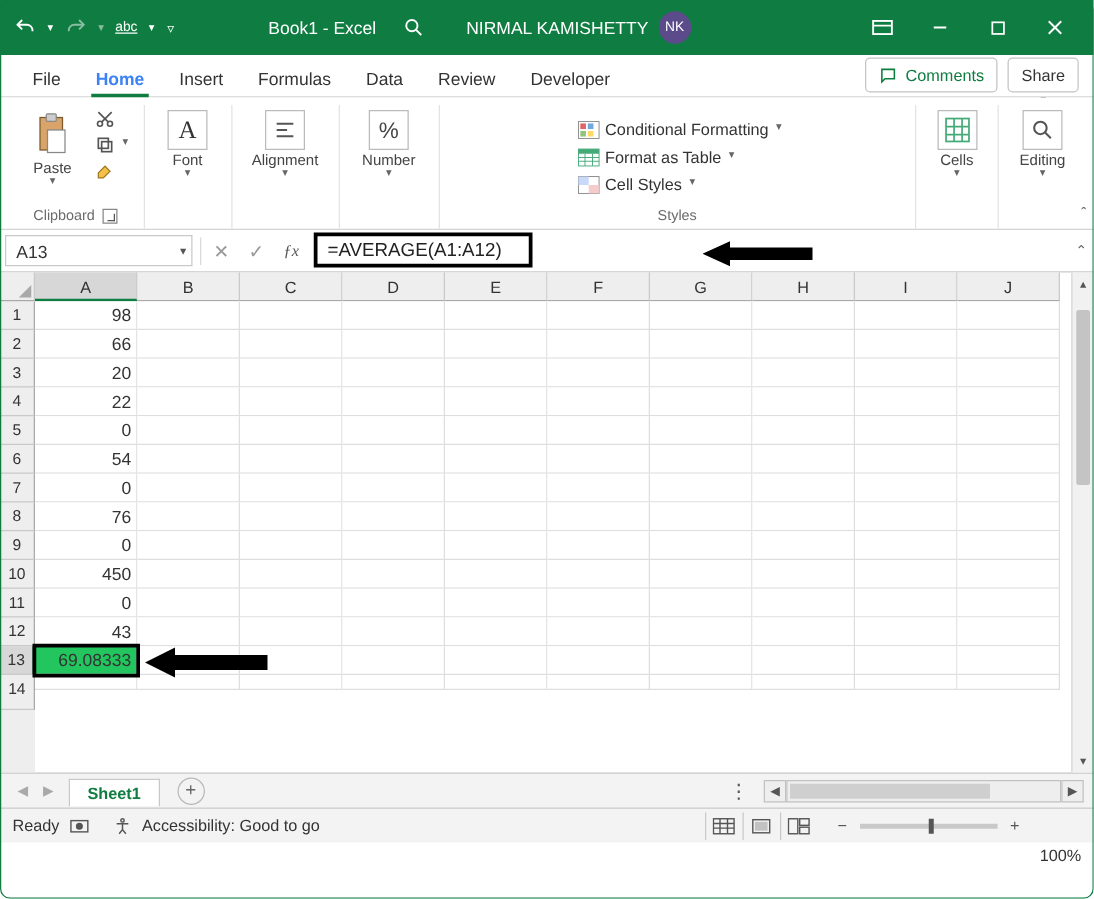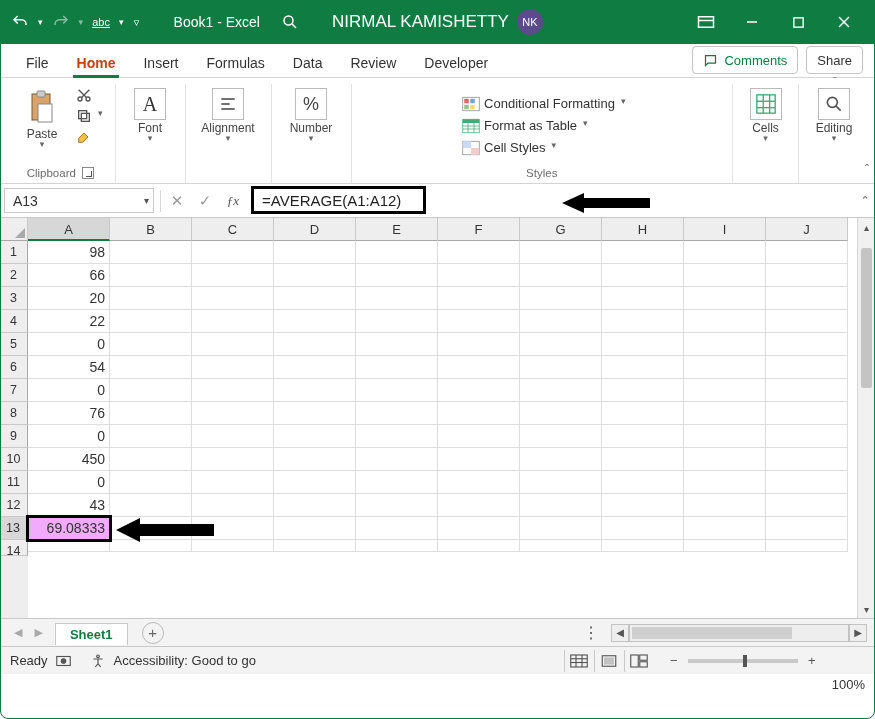--- a/index.html
+++ b/index.html
@@ -1,31 +1,31 @@
 <!DOCTYPE html>
 <html><head>
 <meta charset="utf-8">
 <style>
   * { box-sizing: border-box; margin: 0; padding: 0; font-family: "Segoe UI", Arial, sans-serif; }
   body { width: 875px; height: 719px; background: #fff; overflow: hidden; position: relative; }
   
   .titlebar { height: 44px; background: #0f7c41; color: #fff; display: flex; align-items: center; padding: 0 8px; }
   .titlebar .qat { display: flex; align-items: center; gap: 6px; margin-right: 30px;}
   .titlebar .qat .qbtn { width: 24px; height: 24px; display:flex; align-items:center; justify-content:center; color:#fff; }
-  .titlebar .title { font-size: 14px; margin-right: 18px;}
+  .titlebar .title { font-size: 14px; margin-right: 18px; margin-left: 41px;}
   .titlebar .searchbtn { width: 24px; height:24px; display:flex; align-items:center; justify-content:center; margin-right:30px;}
-  .titlebar .user { font-size: 17px; margin-right: 8px;}
+  .titlebar .user { font-size: 14px; margin-right: 8px;}
   .titlebar .avatar { width:26px; height:26px; border-radius:50%; background:#5b4b8a; color:#fff; display:flex; align-items:center; justify-content:center; font-size:11px; margin-right:18px;}
   .titlebar .right { margin-left:auto; display:flex; align-items:center; gap:0;}
   .titlebar .winbtn { width:46px; height:44px; display:flex; align-items:center; justify-content:center; color:#fff;}
   .titlebar svg { stroke:#fff; }
   
   .ribtabs { height: 34px; display:flex; align-items:flex-end; padding: 0 12px; border-bottom:1px solid #d4d4d4; background:#fff;}
   .ribtab { padding: 6px 14px 6px; font-size: 14px; color:#333; position:relative;}
-  .ribtab.active { color:#c2410c; font-weight:600;}
+  .ribtab.active { color:#3b82f6; font-weight:600;}
   .ribtab.active::after { content:""; position:absolute; left:10px; right:10px; bottom:-1px; height:3px; background:#0f7c41;}
   .ribtabs .spacer { flex:1; }
   .ribbtn { display:flex; align-items:center; gap:6px; height:28px; padding:0 10px; border:1px solid #c4c4c4; border-radius:4px; font-size:13px; color:#0f7c41; margin-left:8px; margin-bottom:3px;}
   .ribbtn.share { color:#333;flex-direction:column;}
   
   .ribbon { display:flex; align-items:stretch; padding: 6px 6px 0; background:#fff; border-bottom:1px solid #d4d4d4; position:relative; height:106px;}
   .group { display:flex; flex-direction:column; align-items:center; padding:0 10px; border-right:1px solid #e3e3e3; }
   .group:last-of-type { border-right:none;}
   .group .body { flex:1; display:flex; align-items:flex-start; justify-content:center; gap:6px; padding-top:2px;}
   .group .label { font-size:11.5px; color:#6b6b6b; padding:2px 2px 4px; display:flex; align-items:flex-start; gap:6px;}
@@ -59,21 +59,21 @@
   .corner::after{content:""; position:absolute; right:2px; bottom:2px; width:0; height:0; border-left:10px solid transparent; border-bottom:10px solid #a9a9a9;}
   .colhdr { width:82px; border-right:1px solid #c9c9c9; border-bottom:1px solid #a9a9a9; background:#eee; text-align:center; font-size:13px; color:#333; line-height:23px;}
   .colhdr.active { background:#d7d7d7; border-bottom:2px solid #0f7c41;}
   .gridbody { display:flex; flex:1; overflow:hidden;}
   .rowhdrs { width:28px; background:#eee;}
   .rowhdr { height:23px; border-bottom:1px solid #c9c9c9; border-right:1px solid #a9a9a9; text-align:center; font-size:12.5px; color:#333; line-height:23px;}
   .rowhdr.active { background:#d7d7d7; border-right:2px solid #0f7c41;}
   .cells { position:relative;}
   .cellrow{ display:flex; height:23px;}
   .cell { width:82px; height:23px; border-right:1px solid #dedede; border-bottom:1px solid #dedede; font-size:14px; color:#333; padding:0 4px; display:flex; align-items:center; justify-content:flex-end; background:#fff;}
-  .cell.selected{ outline:2px solid #0f7c41; outline-offset:-1px; background:#f0abfc; z-index:2; position:relative;}
+  .cell.selected{ outline:2px solid #0f7c41; outline-offset:-1px; background:#22c55e; z-index:2; position:relative;}
   .cell.highlightbox { outline:3px solid #000; outline-offset:-1px; z-index:3; position:relative;}
   .vscroll { position:absolute; right:0; top:0; bottom:0; width:18px; background:#f1f1f1; border-left:1px solid #d6d6d6; display:flex; flex-direction:column;}
   .vscroll .arrowbtn{ height:18px; display:flex; align-items:center; justify-content:center; font-size:10px; color:#555;}
   .vscroll .thumb{ position:absolute; top:30px; left:3px; right:3px; height:140px; background:#c4c4c4; border-radius:2px;}
   
   .sheetrow { height:28px; display:flex; align-items:center; border-top:1px solid #c9c9c9; background:#f3f3f3; padding:0 8px;}
   .sheetrow .nav { color:#a9a9a9; font-size:11px; padding:0 6px;}
   .sheettab { background:#fff; border:1px solid #c9c9c9; border-bottom:none; padding:3px 14px; font-size:13px; color:#0f7c41; font-weight:600; margin-left:6px; position:relative; top:1px;}
   .addsheet { width:22px; height:22px; border:1px solid #b9b9b9; border-radius:50%; margin-left:14px; display:flex; align-items:center; justify-content:center; color:#666; font-size:15px;}
   .sheetrow .dots{ margin-left:auto; font-size:16px; color:#555; letter-spacing:2px; padding-right:10px;}
@@ -384,21 +384,21 @@
       <div class="rowhdr">4</div>
       <div class="rowhdr">5</div>
       <div class="rowhdr">6</div>
       <div class="rowhdr">7</div>
       <div class="rowhdr">8</div>
       <div class="rowhdr">9</div>
       <div class="rowhdr">10</div>
       <div class="rowhdr">11</div>
       <div class="rowhdr">12</div>
       <div class="rowhdr active">13</div>
-      <div class="rowhdr" style="height:16px;">14</div>
+      <div class="rowhdr" style="height:28px;">14</div>
     </div>
     <div class="cells">
       <div class="cellrow">
           <div class="cell">98</div>
           <div class="cell"></div>
           <div class="cell"></div>
           <div class="cell"></div>
           <div class="cell"></div>
           <div class="cell"></div>
           <div class="cell"></div>

